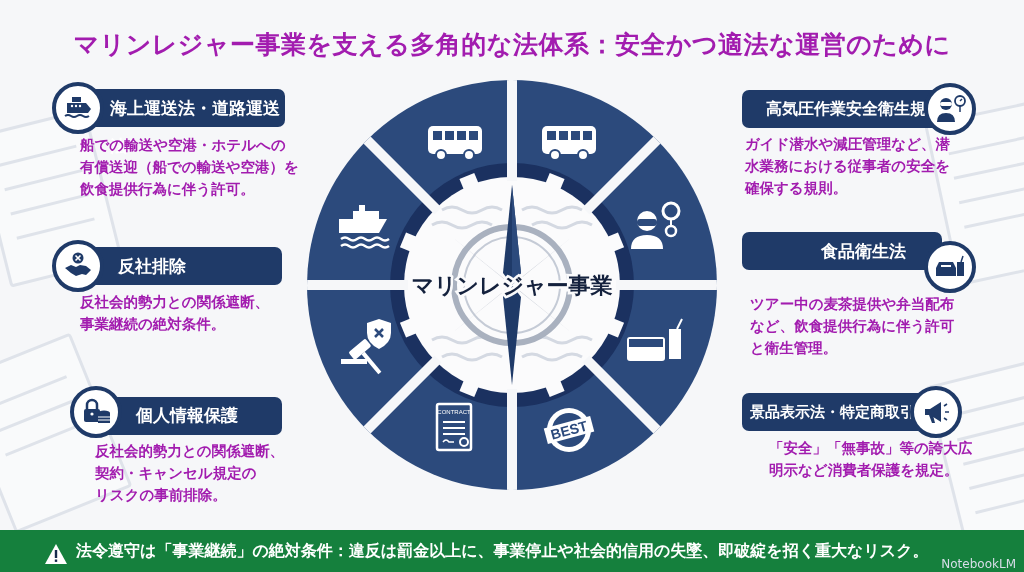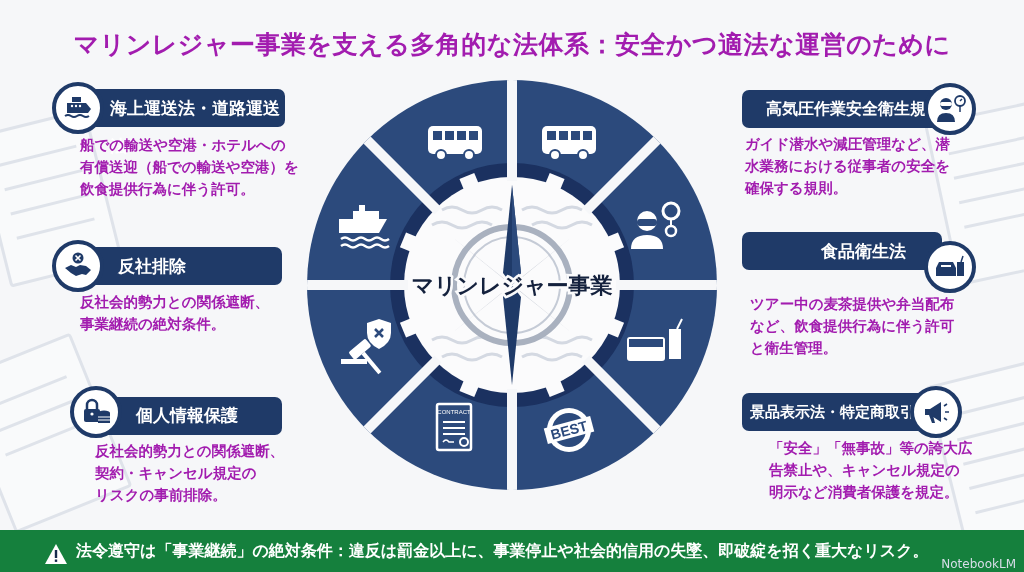--- a/index.html
+++ b/index.html
@@ -160,21 +160,20 @@
 </div>
 <div class="badge" style="left:910px;top:386px;">
   <svg width="30" height="28" viewBox="0 0 30 28">
       <path d="M4 11h5l11-7v20l-11-7H4z" fill="#1f3a68"></path>
       <path d="M8 17l3 8h3l-2-8" fill="#1f3a68"></path>
       <path d="M23 8l3-2M24 14h4M23 20l3 2" stroke="#1f3a68" stroke-width="1.6"></path>
     </svg>
 </div>
 <div class="desc" style="left:745px;top:437px;margin-left:24px;">
   <div>「安全」「無事故」等の誇大広</div>
-  <div>告禁止や、キャンセル規定の</div>
   <div>明示など消費者保護を規定。</div>
 </div>
 
 <div class="wheel">
   <svg width="410" height="410" viewBox="-205 -205 410 410">
     <defs>
       <clipPath id="ringclip">
           <circle r="205"></circle>
         </clipPath>
     </defs>

